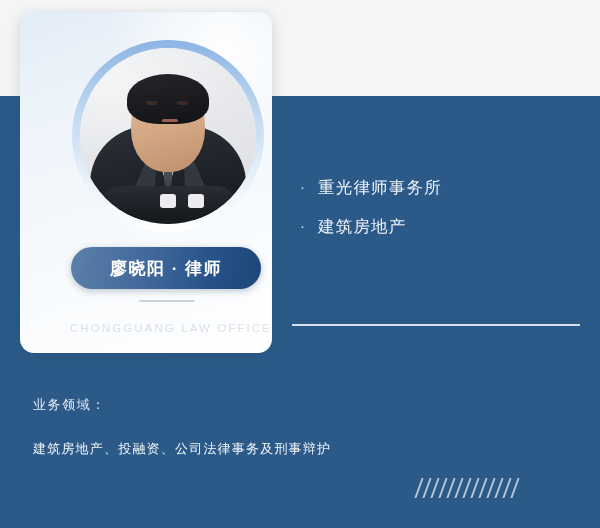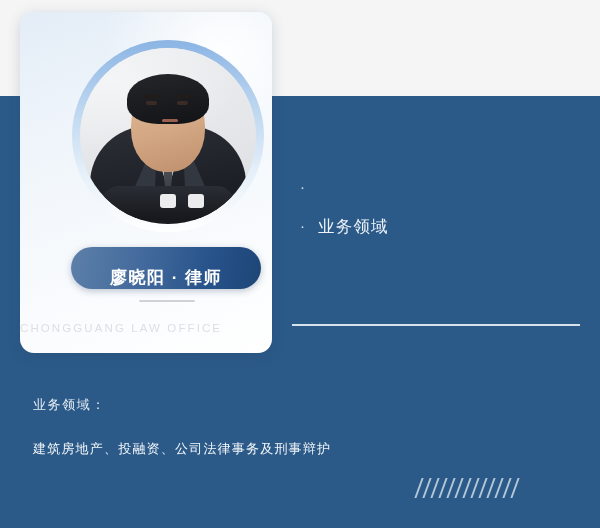--- a/index.html
+++ b/index.html
@@ -132,34 +132,34 @@
     position:absolute; left:50%; top:40.5%; width:16px; height:3px;
     margin-left:-6px; background:#9a5f4c; border-radius:2px;
   }
 
   
   #name-badge {
     position:absolute; left:51px; top:235px; width:190px; height:42px;
     border-radius:21px;
     background:linear-gradient(100deg,#5d80a9 0%,#3f679a 42%,#27538a 72%,#1d4577 100%);
     box-shadow:0 2px 7px rgba(20,50,85,.28);
-    display:flex; align-items:flex-end; justify-content:center;
+    display:flex; align-items:center; justify-content:center;
   }
   #name-badge-label {
     color:#ffffff; font-size:17px; font-weight:bold; letter-spacing:1.5px;
     white-space:nowrap;
   }
 
   
   #card-divider {
     position:absolute; left:119px; top:288px; width:56px; height:2px;
     background:#cfd3d8; border-radius:1px;
   }
   #org-latin {
-    position:absolute; left:0; top:310px; width:252px; text-align:left;
+    position:absolute; left:0; top:310px; width:252px; text-align:right;
     color:#dcdfe3; font-size:11.5px; letter-spacing:2.1px; white-space:nowrap;
   }
 
   
   #info-list {
     position:absolute; left:300px; top:176px; width:284px;
   }
   .info-row { display:flex; align-items:flex-start; margin-bottom:17px; }
   .info-bullet {
     color:#cfe0ef; font-size:15px; line-height:22px; width:18px;
@@ -231,25 +231,26 @@
 
   <div id="card-divider"></div>
 
   <div id="org-latin">CHONGGUANG LAW OFFICE</div>
 </div>
 
 <div id="info-list">
 
   <div class="info-row">
     <span class="info-bullet">·</span>
+    <span class="info-text">重光律师事务所</span>
   </div>
 
   <div class="info-row">
     <span class="info-bullet">·</span>
-    <span class="info-text">业务领域</span>
+    <span class="info-text">建筑房地产</span>
   </div>
 
 </div>
 
 <div id="info-rule"></div>
 
 <div id="practice-label">业务领域：</div>
 
 <div id="practice-areas">建筑房地产、投融资、公司法律事务及刑事辩护</div>
 

